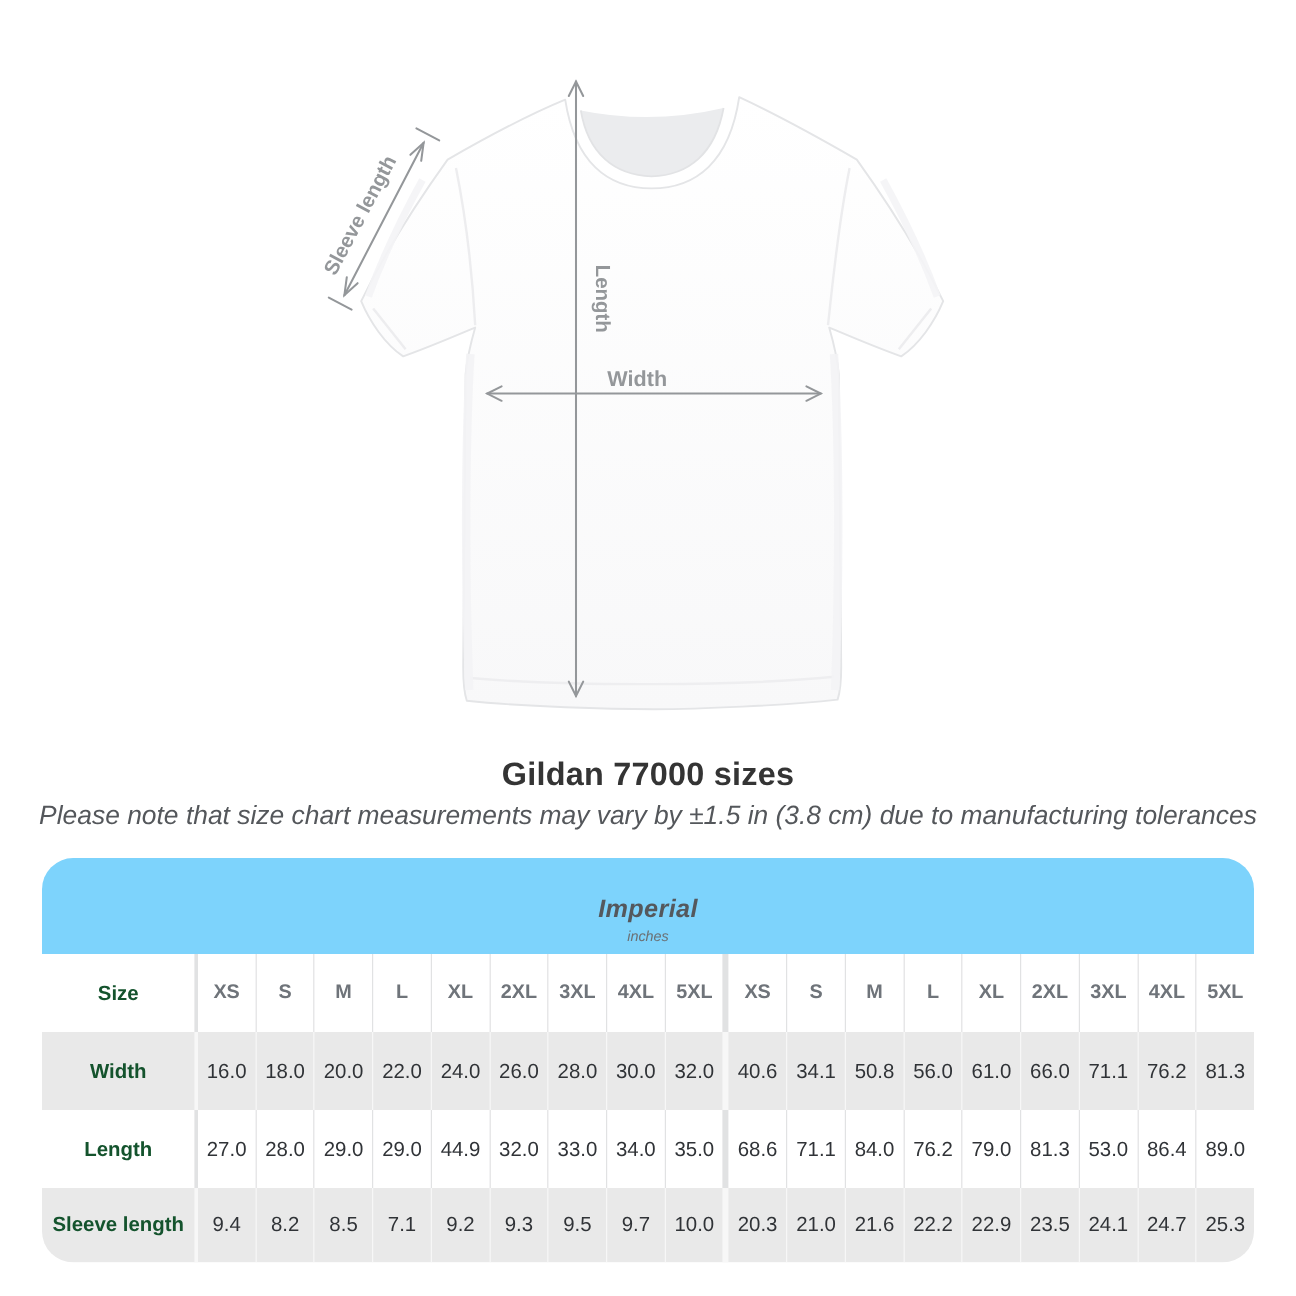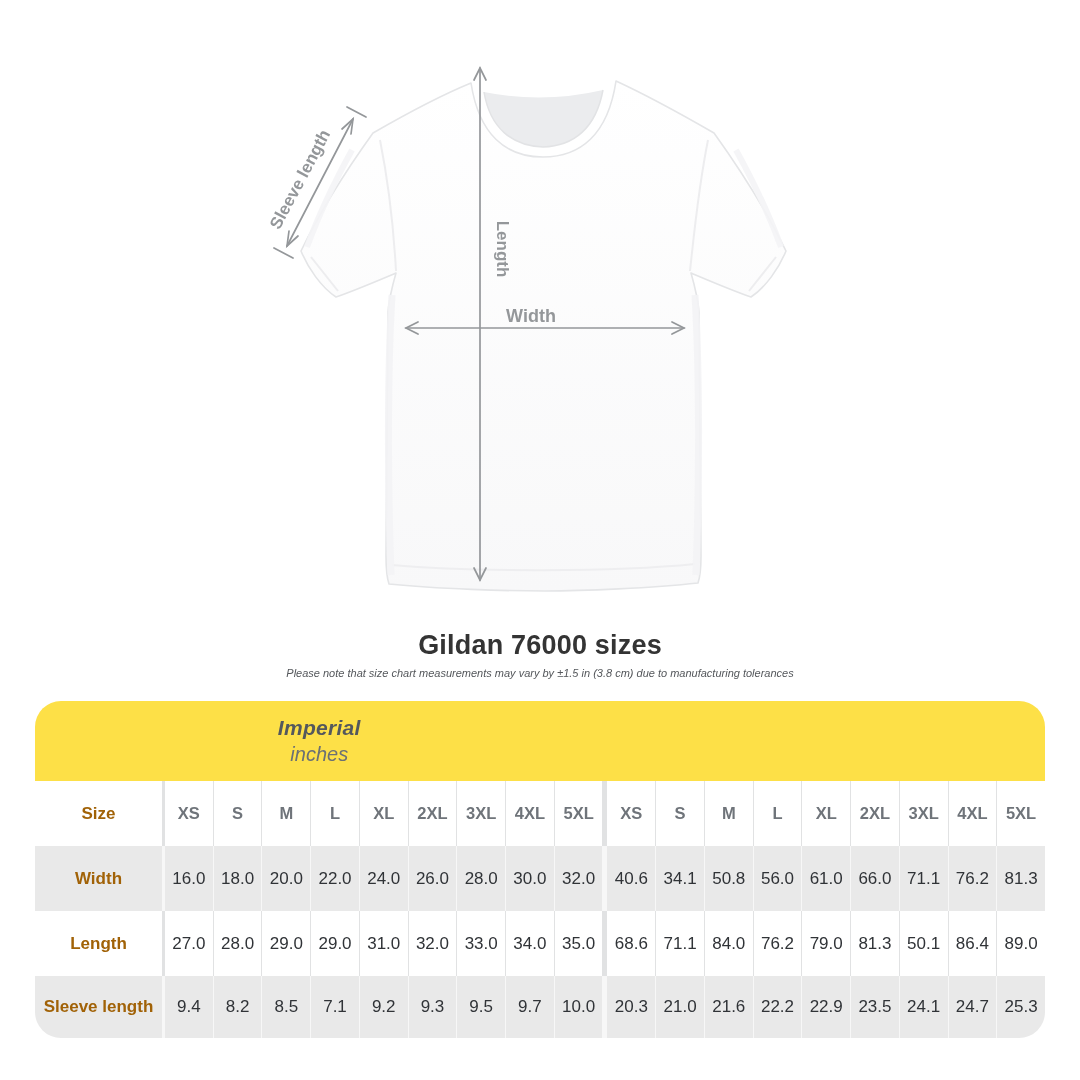--- a/index.html
+++ b/index.html
@@ -19,64 +19,65 @@
     text-align:center;
     font-size:27px;
     font-weight:bold;
     color:#343434;
     letter-spacing:.2px;
   }
   .subtitle{
     margin-top:6px;
     text-align:center;
     font-style:italic;
-    font-size:11px;
+    font-size:22px;
     color:#54575b;
   }
 
   
   .size-table{
     margin:22px 35px 0 35px;
     border-radius:26px;
     overflow:hidden;
   }
   .unit-header{
     display:flex;
     height:80px;
-    background:#fde047;
+    background:#7dd3fc;
+    flex-direction:column;
   }
   .ug{
     display:flex; flex-direction:column;
     align-items:center; justify-content:center;
     gap:3px;
   }
   .ug.left{ flex:0 0 calc(50% + 63.5px); }
   .ug.right{ flex:1 1 auto; }
   .unit-name{
     font-size:21px; font-weight:bold; font-style:italic;
     color:#54585d; letter-spacing:.3px;
   }
   .unit-sub{
-    font-size:20px; font-style:italic; color:#6b7074;
+    font-size:12px; font-style:italic; color:#6b7074;
   }
 
   .trow{ display:flex; align-items:stretch; }
   .trow.sizes{ height:65px; background:#ffffff; --sep:#e1e2e3; }
   .trow.white{ height:65px; background:#ffffff; --sep:#e1e2e3; }
   .trow.gray{  height:65px; background:#e9e9e9; --sep:#f7f7f7; }
   .trow.last{  height:62px; }
 
   .cell{
     display:flex; align-items:center; justify-content:center;
     font-size:17px;
   }
   .cell.lab{
     flex:0 0 127px;
     font-weight:bold;
-    color:#a16207;
+    color:#14532d;
   }
   .cell.c{ flex:1 1 0; border-left:1.5px solid var(--sep); color:#303337; }
   .cell.c.i0{ border-left-width:3px; }
   .cell.c.m0{ border-left-width:5px; }
   .trow.sizes .cell.c{ font-weight:bold; color:#6f747a; font-size:16.5px;text-align:center; }
 </style>
 </head>
 <body>
 
 <div class="figure">
@@ -154,21 +155,21 @@
     </g>
 
     <g font-family="Liberation Sans, sans-serif" font-weight="bold" fill="#94979a">
       <text font-size="17" text-anchor="middle" transform="translate(305 182) rotate(-62)">Sleeve length</text>
       <text font-size="17" text-anchor="middle" transform="translate(497 249) rotate(90)">Length</text>
       <text font-size="18" text-anchor="middle" x="531" y="322">Width</text>
     </g>
   </svg>
 </div>
 
-<div class="title">Gildan 76000 sizes</div>
+<div class="title">Gildan 77000 sizes</div>
 <div class="subtitle">Please note that size chart measurements may vary by ±1.5 in (3.8 cm) due to manufacturing tolerances</div>
 
 <div class="size-table">
   <div class="unit-header">
     <div class="ug left">
       <div class="unit-name">Imperial</div>
       <div class="unit-sub">inches</div>
     </div>
   </div>
   <div class="trow sizes">
@@ -212,32 +213,32 @@
       <div class="cell c">71.1</div>
       <div class="cell c">76.2</div>
       <div class="cell c">81.3</div>
     </div>
   <div class="trow white">
       <div class="cell lab">Length</div>
       <div class="cell c i0">27.0</div>
       <div class="cell c">28.0</div>
       <div class="cell c">29.0</div>
       <div class="cell c">29.0</div>
-      <div class="cell c">31.0</div>
+      <div class="cell c">44.9</div>
       <div class="cell c">32.0</div>
       <div class="cell c">33.0</div>
       <div class="cell c">34.0</div>
       <div class="cell c">35.0</div>
       <div class="cell c m0">68.6</div>
       <div class="cell c">71.1</div>
       <div class="cell c">84.0</div>
       <div class="cell c">76.2</div>
       <div class="cell c">79.0</div>
       <div class="cell c">81.3</div>
-      <div class="cell c">50.1</div>
+      <div class="cell c">53.0</div>
       <div class="cell c">86.4</div>
       <div class="cell c">89.0</div>
     </div>
   <div class="trow gray last">
       <div class="cell lab">Sleeve length</div>
       <div class="cell c i0">9.4</div>
       <div class="cell c">8.2</div>
       <div class="cell c">8.5</div>
       <div class="cell c">7.1</div>
       <div class="cell c">9.2</div>

